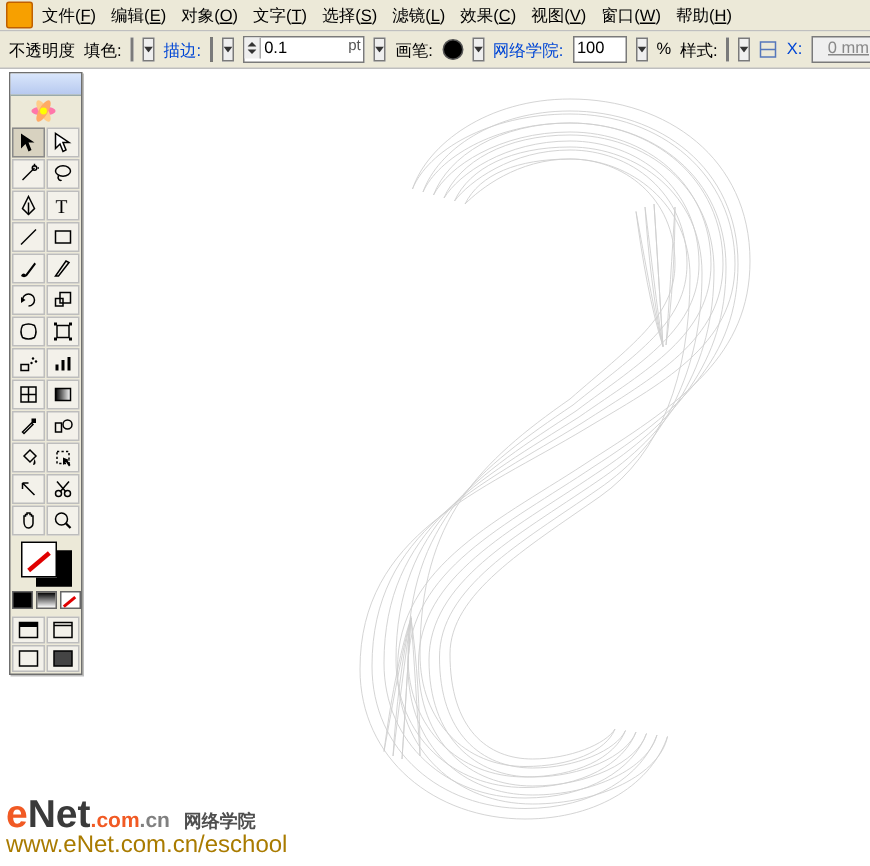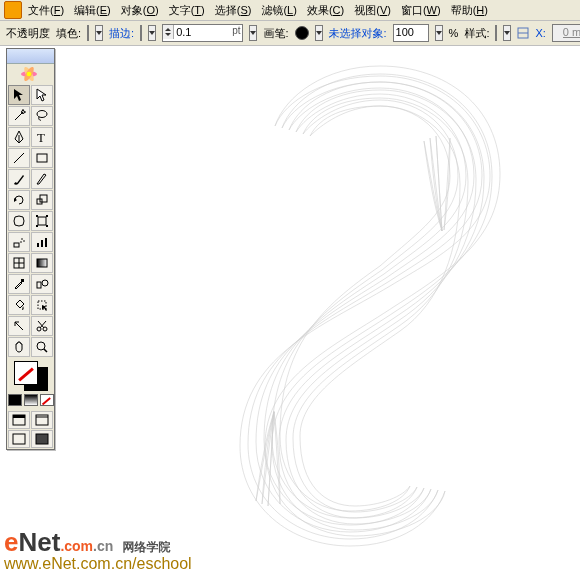--- a/index.html
+++ b/index.html
@@ -114,21 +114,21 @@
       </span>
     <span class="label">画笔:</span>
     <span class="brushprev">
         <span class="tinyround"></span>
       </span>
     <span class="dd">
         <svg width="6" height="4">
           <polygon points="0,0 6,0 3,4" fill="#333"></polygon>
         </svg>
       </span>
-    <span class="link">未选择对象:</span>
+    <span class="link">网络学院:</span>
     <span class="numbox">
         <input value="100" style="">
       </span>
     <span class="dd">
         <svg width="6" height="4">
           <polygon points="0,0 6,0 3,4" fill="#333"></polygon>
         </svg>
       </span>
     <span class="label">%</span>
     <span class="label">样式:</span>

